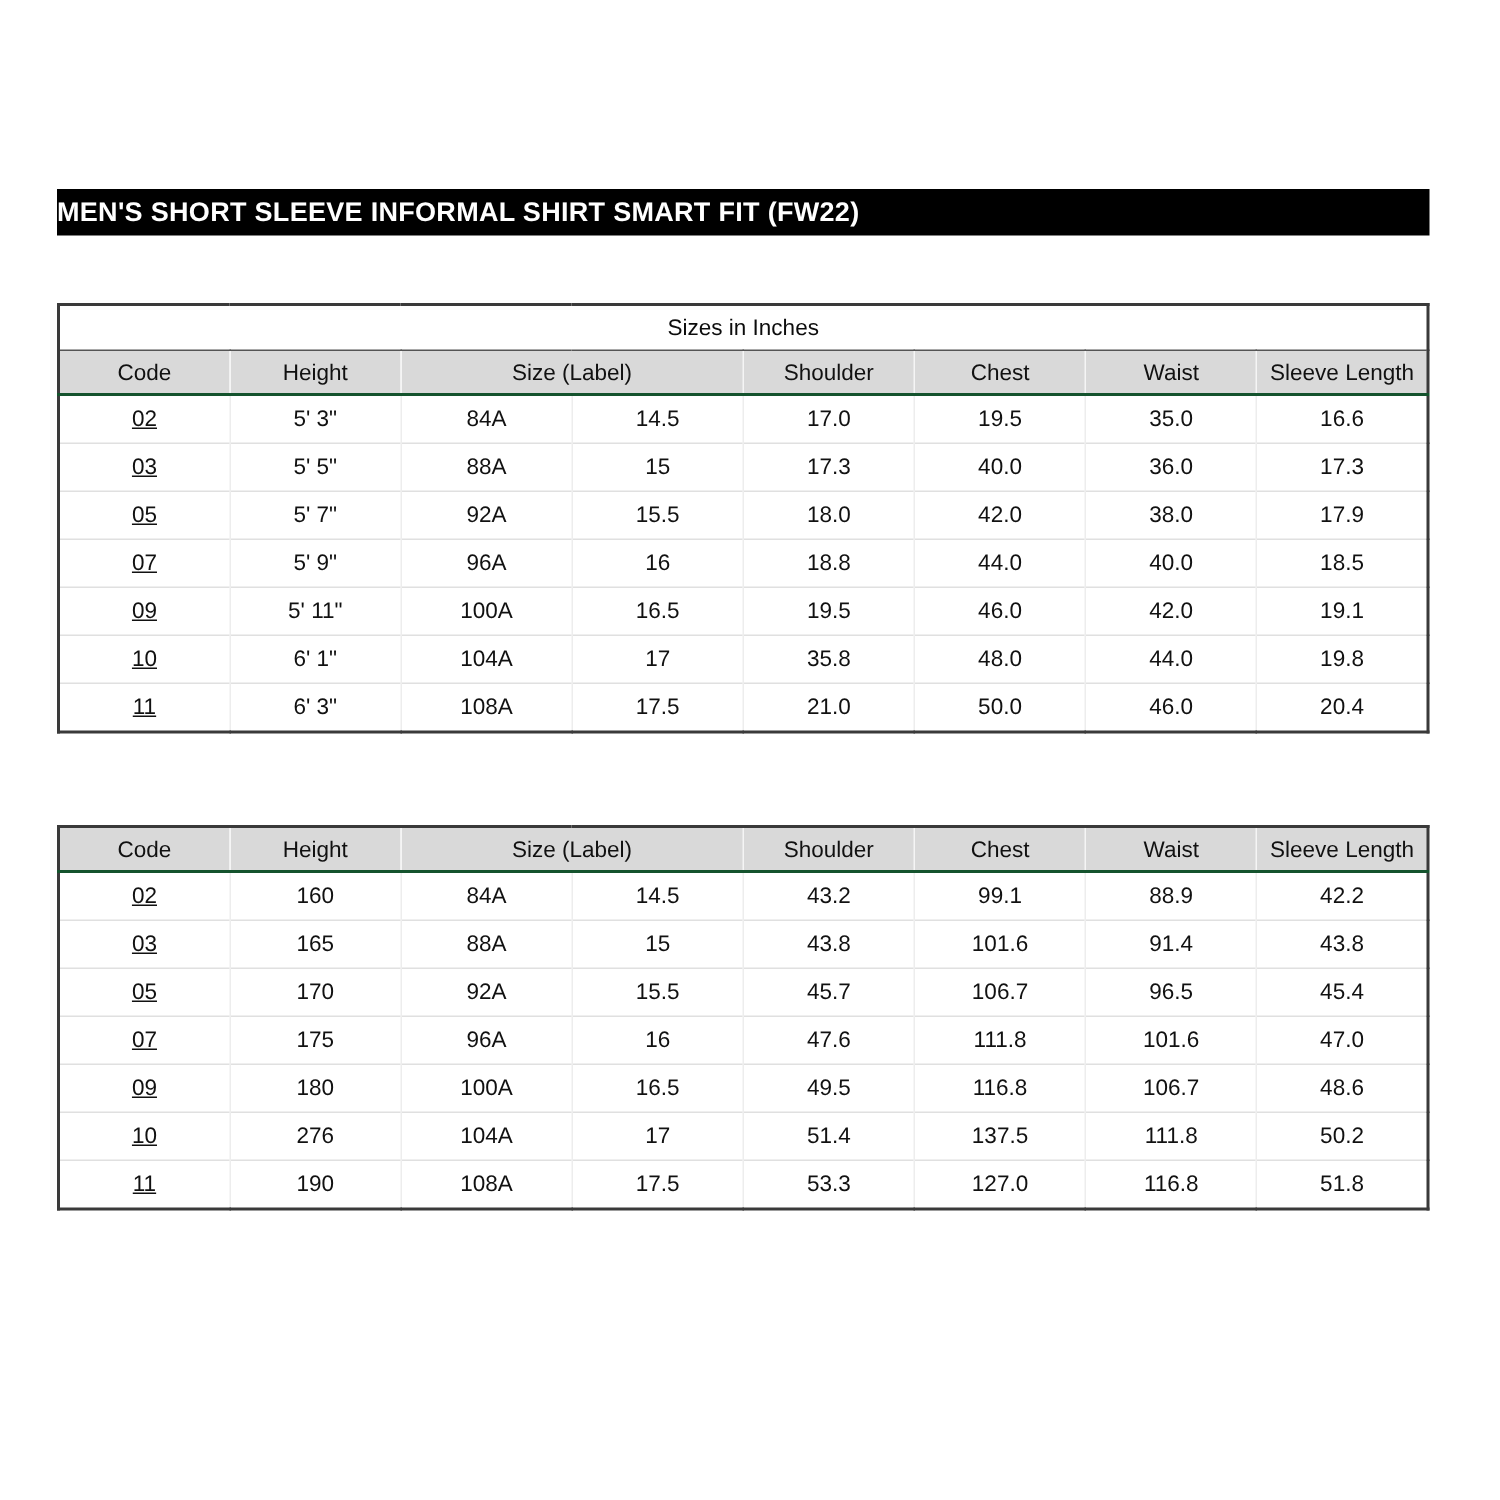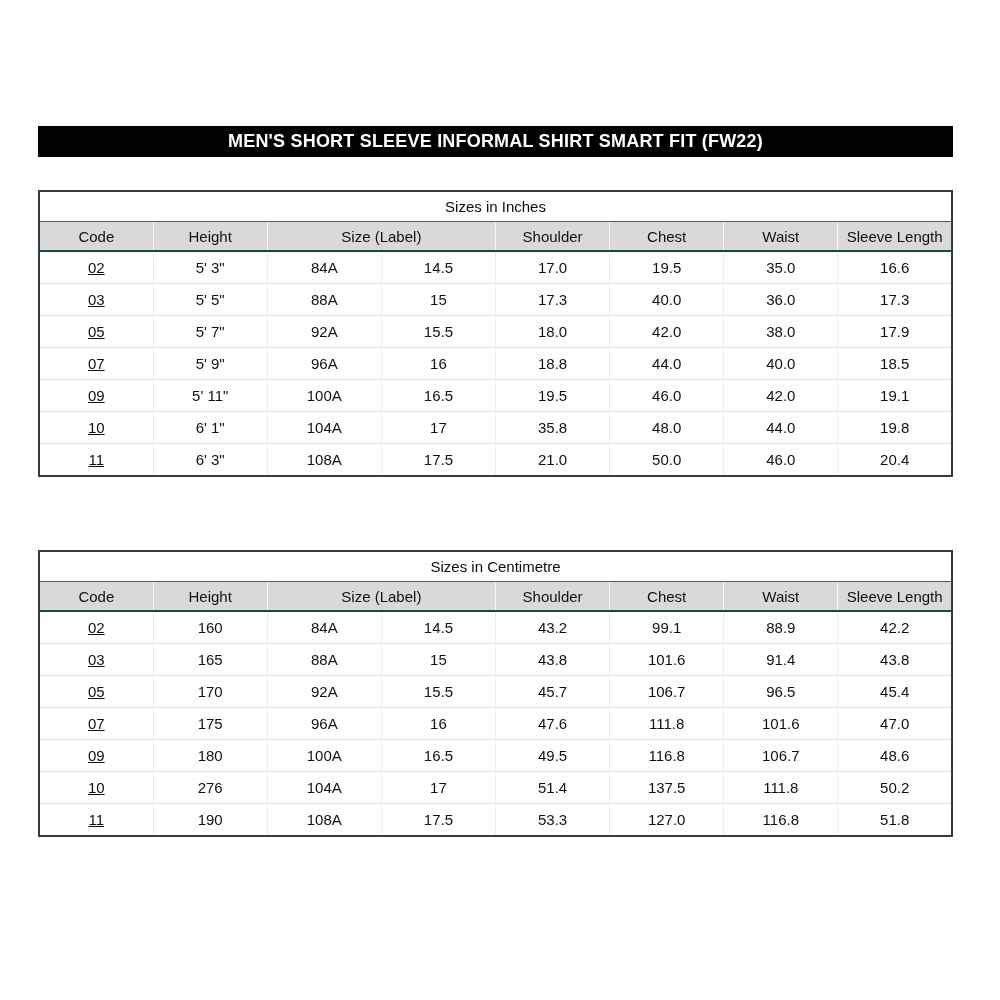--- a/index.html
+++ b/index.html
@@ -25,34 +25,34 @@
     top: 126px;
     width: 915px;
     height: 31px;
     background: #000000;
     color: #ffffff;
     font-weight: 700;
     font-size: 18px;
     letter-spacing: 0.2px;
     display: flex;
     align-items: center;
-    justify-content: center;
+    justify-content: flex-start;
     white-space: nowrap;
   }
   .size-table {
     position: absolute;
     left: 38px;
     width: 915px;
     border-collapse: collapse;
     table-layout: fixed;
     font-size: 15px;
     color: #111111;
     border: 2px solid #3a3a3a;
   }
-  .size-table.t0 { top: 190px; }
+  .size-table.t0 { top: 202px; }
   .size-table.t1 { top: 550px; }
 
   .size-table td, .size-table th {
     padding: 0;
     text-align: center;
     vertical-align: middle;
     font-weight: 400;
     overflow: hidden;
     white-space: nowrap;
   }
@@ -173,23 +173,20 @@
           <td>21.0</td>
           <td>50.0</td>
           <td>46.0</td>
           <td>20.4</td>
         </tr>
       </tbody>
   </table>
 
   <table class="size-table t1">
     <thead>
-      <tr class="title-row">
-        <td colspan="8">Sizes in Centimetre</td>
-      </tr>
       <tr class="header-row">
           <th colspan="1">Code</th>
           <th colspan="1">Height</th>
           <th colspan="2">Size (Label)</th>
           <th colspan="1">Shoulder</th>
           <th colspan="1">Chest</th>
           <th colspan="1">Waist</th>
           <th colspan="1">Sleeve Length</th>
         </tr>
     </thead>

